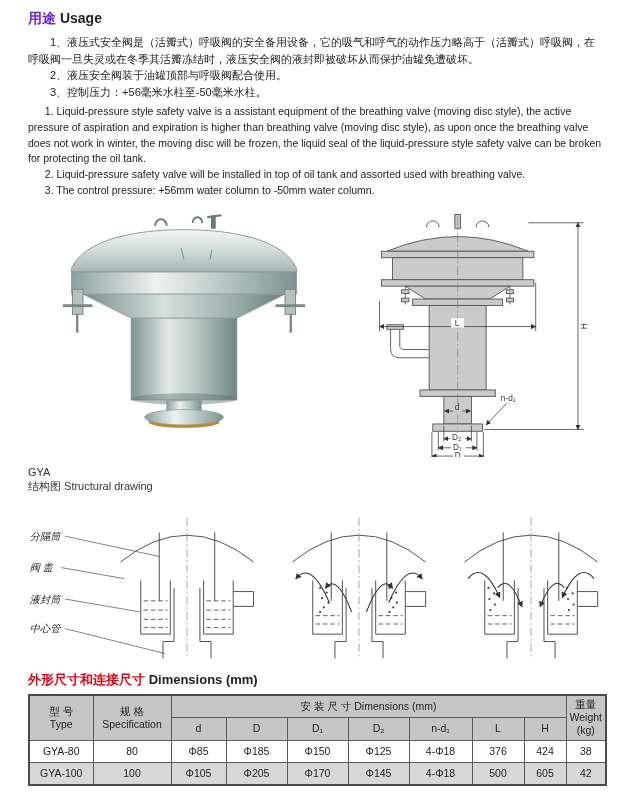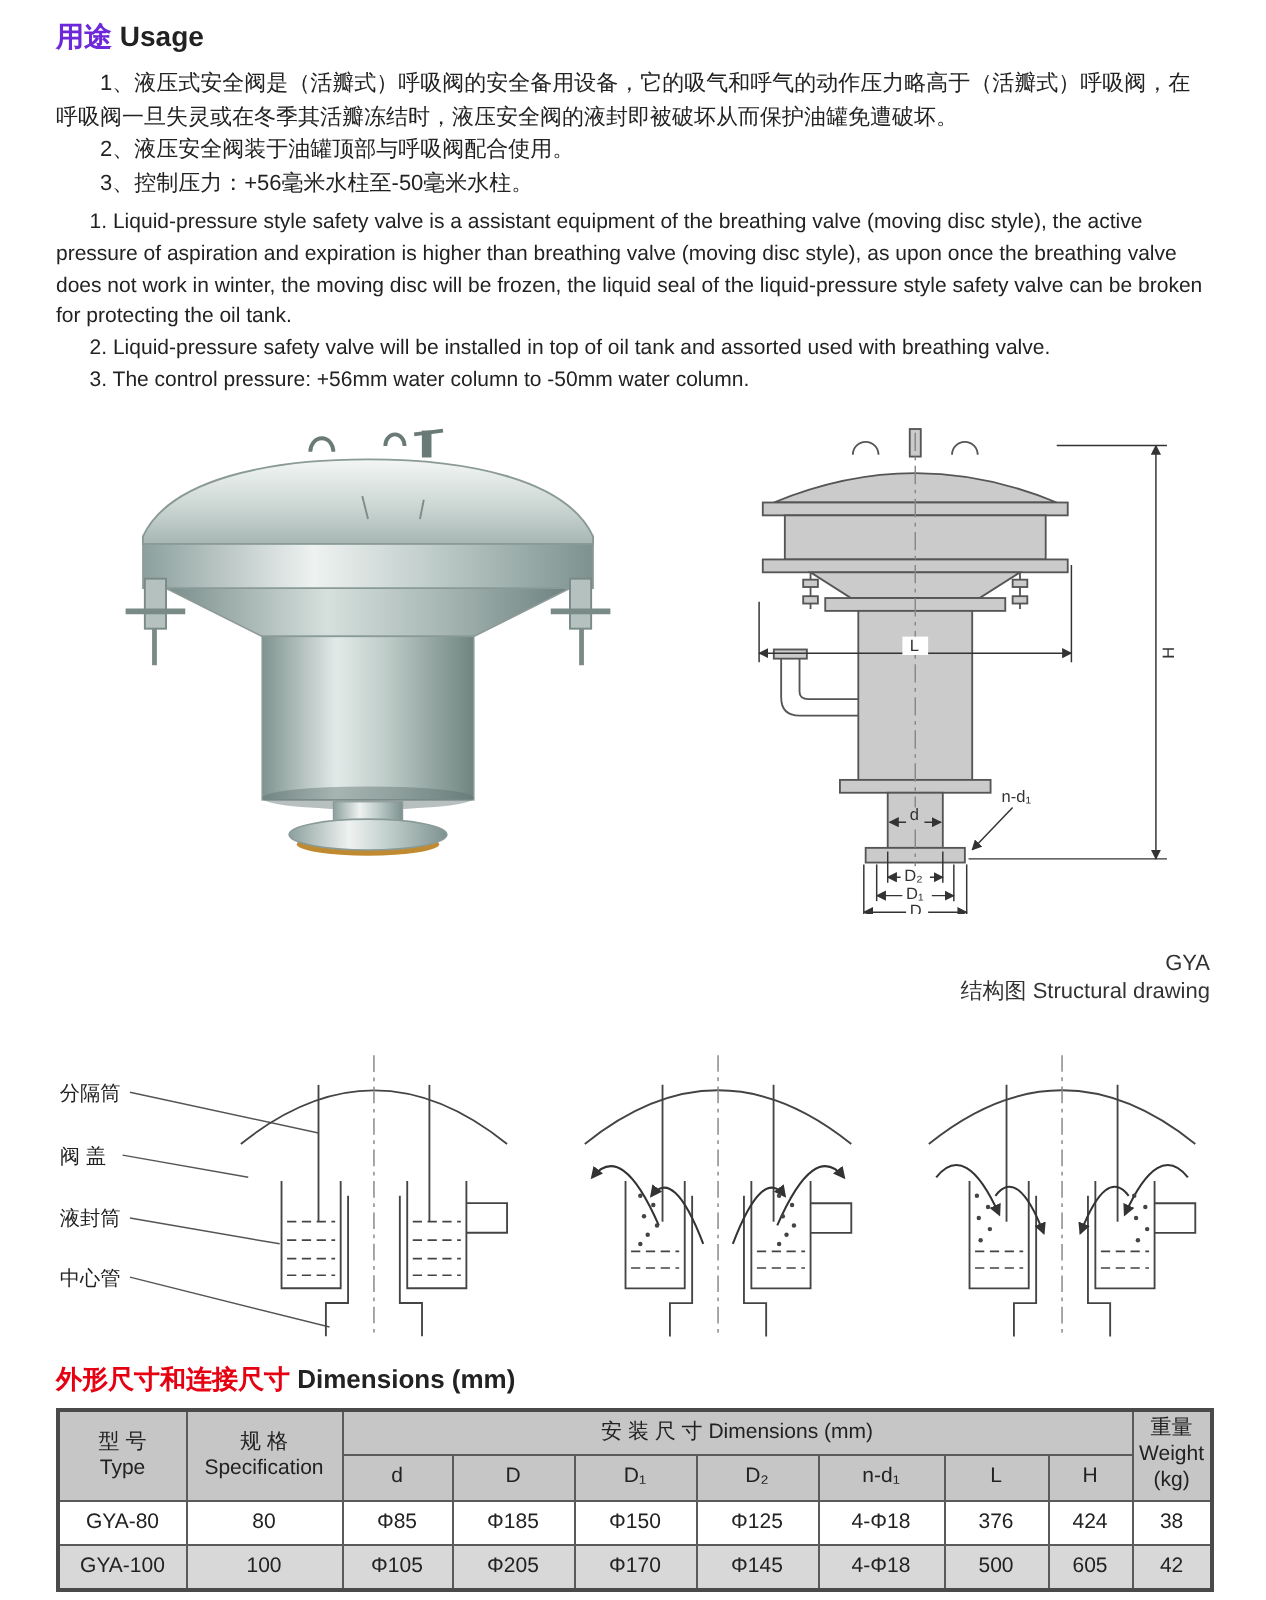--- a/index.html
+++ b/index.html
@@ -11,22 +11,22 @@
   .content{padding:10px 28px 0 28px;}
   h1{font-size:14px;margin:0 0 12px 0;color:#e60012;font-weight:bold;letter-spacing:.5px;}
   h2{font-size:14px;margin:0 0 6px 0;font-weight:bold;}
   h2 .zh{color:#6d28d9;}
   h3{font-size:13px;margin:12px 0 5px 0;font-weight:bold;}
   h3 .zh{color:#e60012;}
   .para-zh{margin:0;text-indent:2em;font-size:11px;line-height:1.5;}
   .para-en{margin:0;text-indent:1.6em;font-size:10.5px;line-height:1.5;}
   .en-block{margin-top:4px;}
   .figure-row{display:flex;gap:42px;margin:10px 0 0 30px;align-items:flex-start;}
-  .caption{text-align:right;font-size:11px;line-height:1.35;margin-top:18px;color:#333;}
-  .schematics-row{display:flex;gap:24px;margin:8px 0 0 0;align-items:flex-start;}
+  .caption{text-align:left;font-size:11px;line-height:1.35;margin-top:8px;color:#333;}
+  .schematics-row{display:flex;gap:24px;margin:8px 0 0 0;align-items:flex-start;font-style:italic;}
   svg{display:block;}
   table{border-collapse:collapse;width:577px;font-size:10.5px;table-layout:fixed;border:2px solid #4a4a4a;}
   th,td{border:1px solid #5a5a5a;text-align:center;padding:2px 1px;line-height:1.25;}
   thead th{background:#c6c6c6;font-weight:normal;}
   tbody tr.shaded td{background:#d8d8d8;}
   tbody td{height:17px;}
   .dim-txt{font-size:9px;fill:#333;}
   .lbl-txt{font-size:11px;fill:#222;}
 </style>
 </head>

